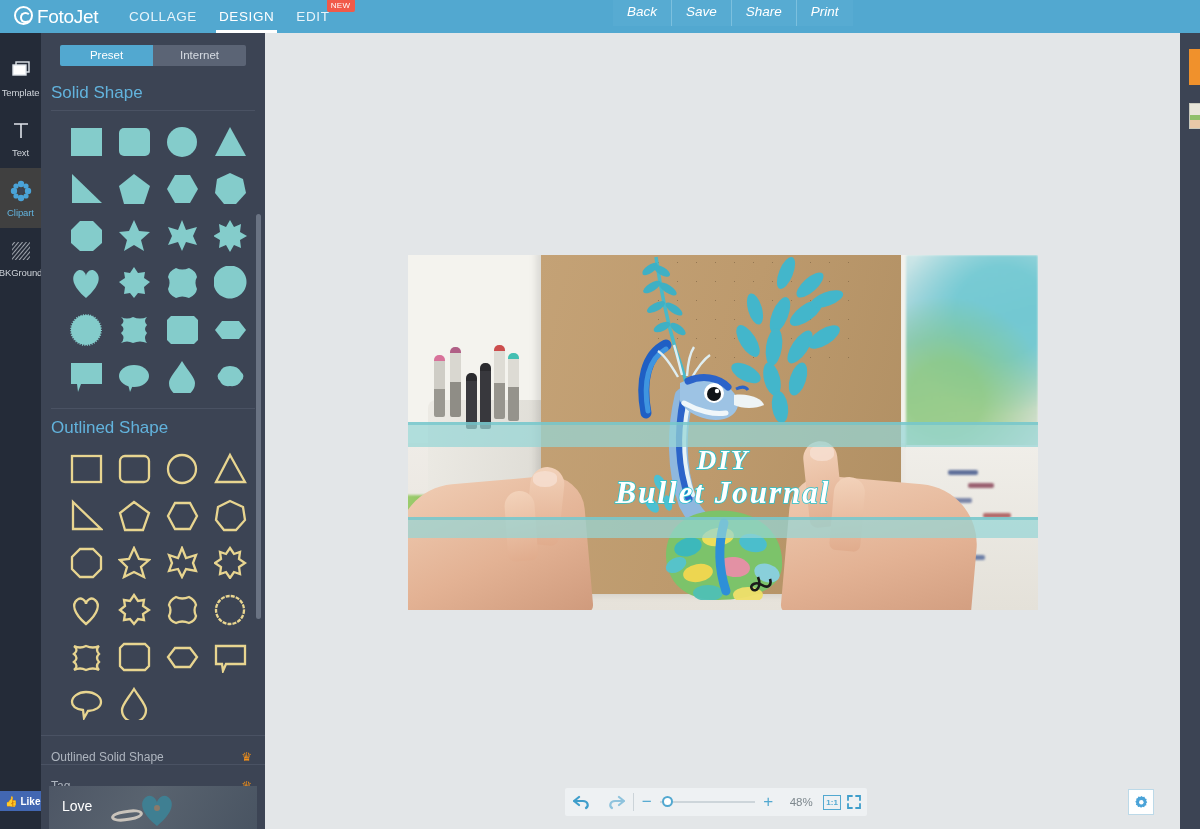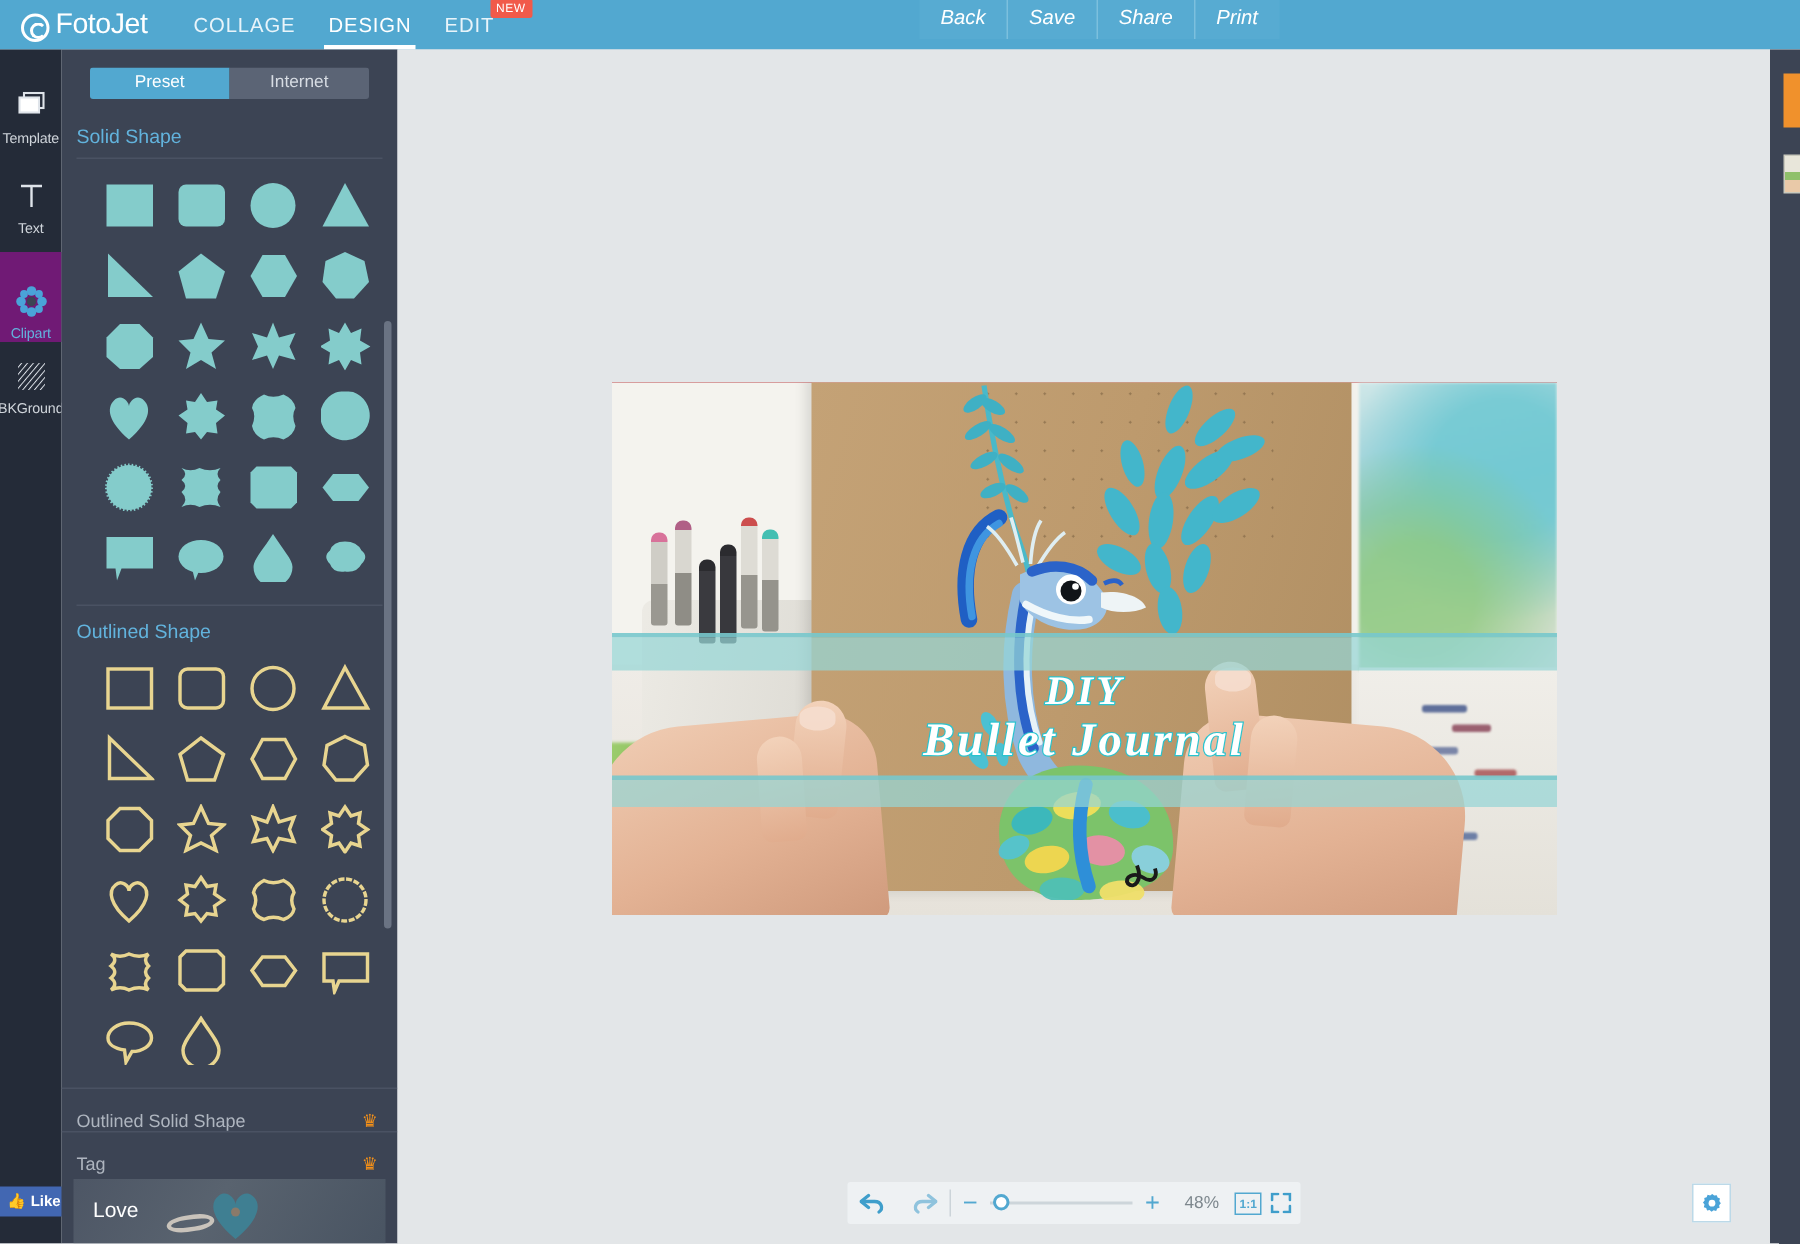--- a/index.html
+++ b/index.html
@@ -11,21 +11,21 @@
     background: #e3e6e8;
   }
   #app { position: relative; width: 1200px; height: 829px; }
 
   
   #header {
     position: absolute; left: 0; top: 0; width: 1200px; height: 33px;
     background: #52a8d0;
     display: flex; align-items: center;
   }
-  #logo-wrap { display: flex; align-items: flex-end; margin-left: 14px; width: 86px; }
+  #logo-wrap { display: flex; align-items: flex-start; margin-left: 14px; width: 86px; }
   #logo-mark {
     width: 19px; height: 19px; border-radius: 50%;
     border: 2px solid #ffffff; position: relative; flex: none;
   }
   #logo-mark::after {
     content: ""; position: absolute; left: 4px; top: 4px;
     width: 7px; height: 7px; border-radius: 50%;
     border: 2px solid #ffffff; border-right-color: transparent;
   }
   #logo-text {
@@ -62,42 +62,42 @@
   
   #icon-rail {
     position: absolute; left: 0; top: 33px; width: 41px; height: 796px;
     background: #242b38;
   }
   .rail-item {
     width: 41px; height: 60px; display: flex; flex-direction: column;
     align-items: center; justify-content: center; cursor: pointer;
     color: #cfd4da;
   }
-  .rail-item.active { background: #701a75; justify-content: flex-end; }
+  .rail-item.active { background: #404040; }
   .rail-item.active .rail-label { color: #62b3dd; }
   .rail-label { font-size: 9.5px; margin-top: 4px; letter-spacing: -0.1px; }
   .rail-glyph { height: 24px; display: flex; align-items: center; }
 
   
   #shape-panel {
     position: absolute; left: 41px; top: 33px; width: 224px; height: 796px;
     background: #3c4454; overflow: hidden;
   }
   #panel-tabs {
     display: flex; margin: 12px 19px 0 19px; height: 21px;
     border-radius: 2px; overflow: hidden;
   }
   .panel-tab {
     flex: 1; text-align: center; font-size: 11.5px; line-height: 21px;
     color: #d7dce3; background: #5b6475; cursor: pointer;
   }
   .panel-tab.active { background: #52a8d0; color: #ffffff; }
 
   .section-head {
-    color: #62b3dd; font-size: 13px; margin: 9px 0 0 10px;
+    color: #62b3dd; font-size: 17px; margin: 9px 0 0 10px;
   }
   .section-rule {
     border-top: 1px solid #4a5263; margin: 7px 10px 0 10px;
   }
   #panel-scroll { position: absolute; left: 0; top: 41px; width: 224px; height: 745px; }
 
   .shape-grid {
     display: grid; grid-template-columns: repeat(4, 48px);
     justify-content: start; padding: 7px 0 0 21px; gap: 0px 0px;
   }

